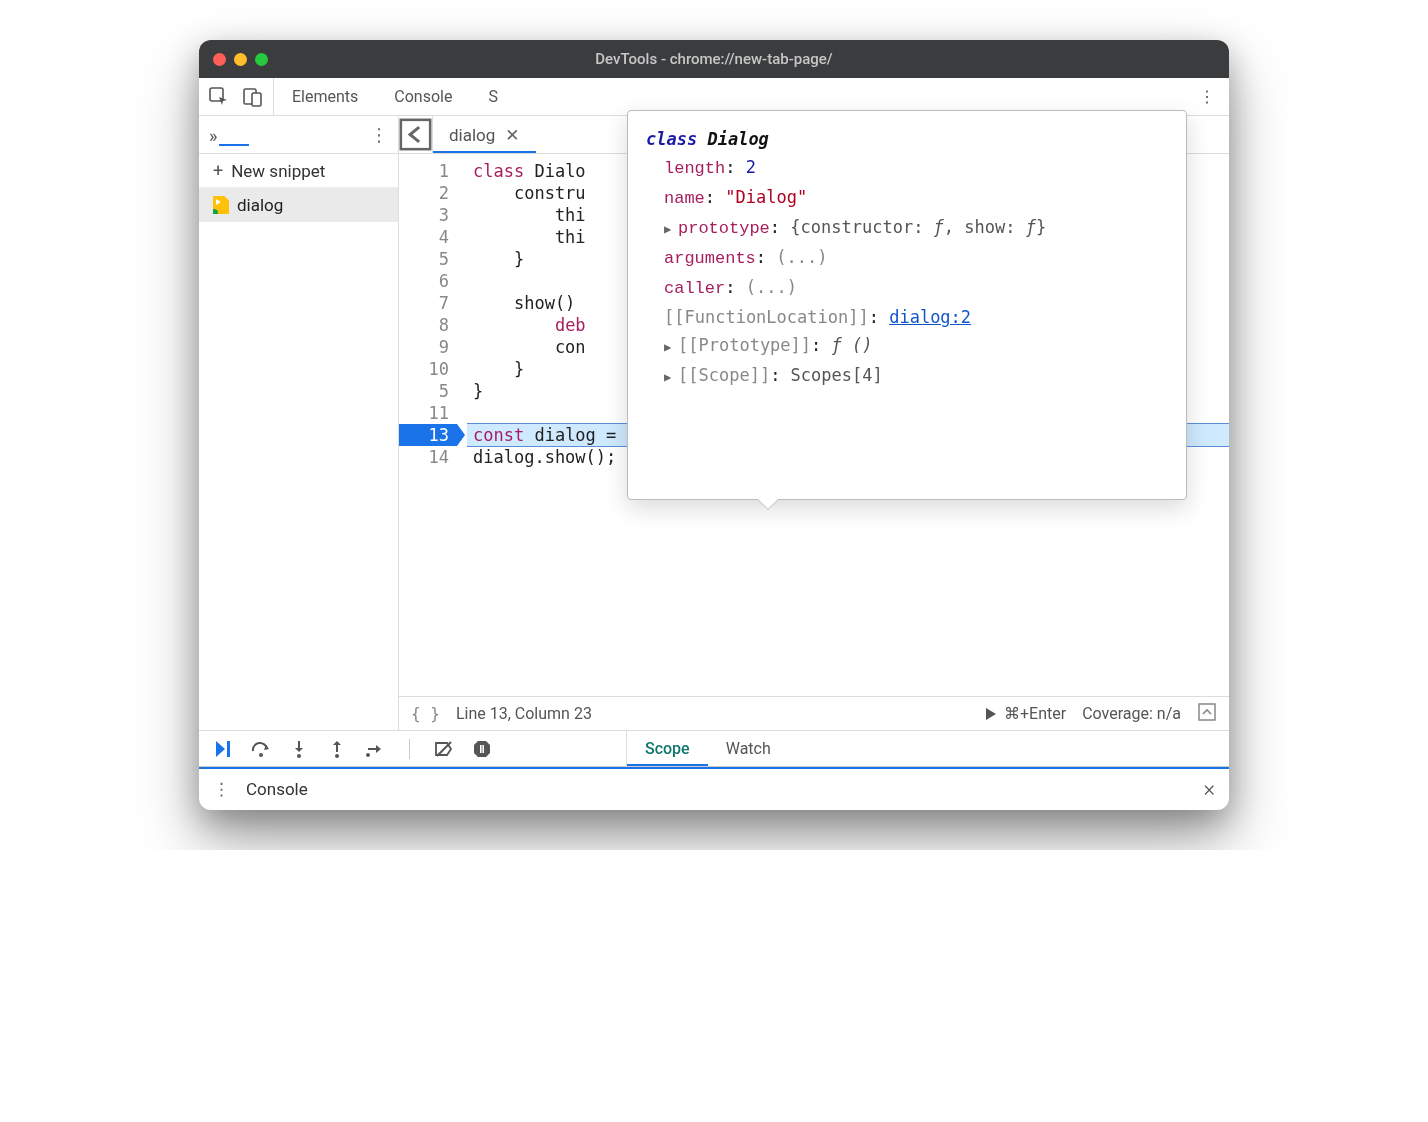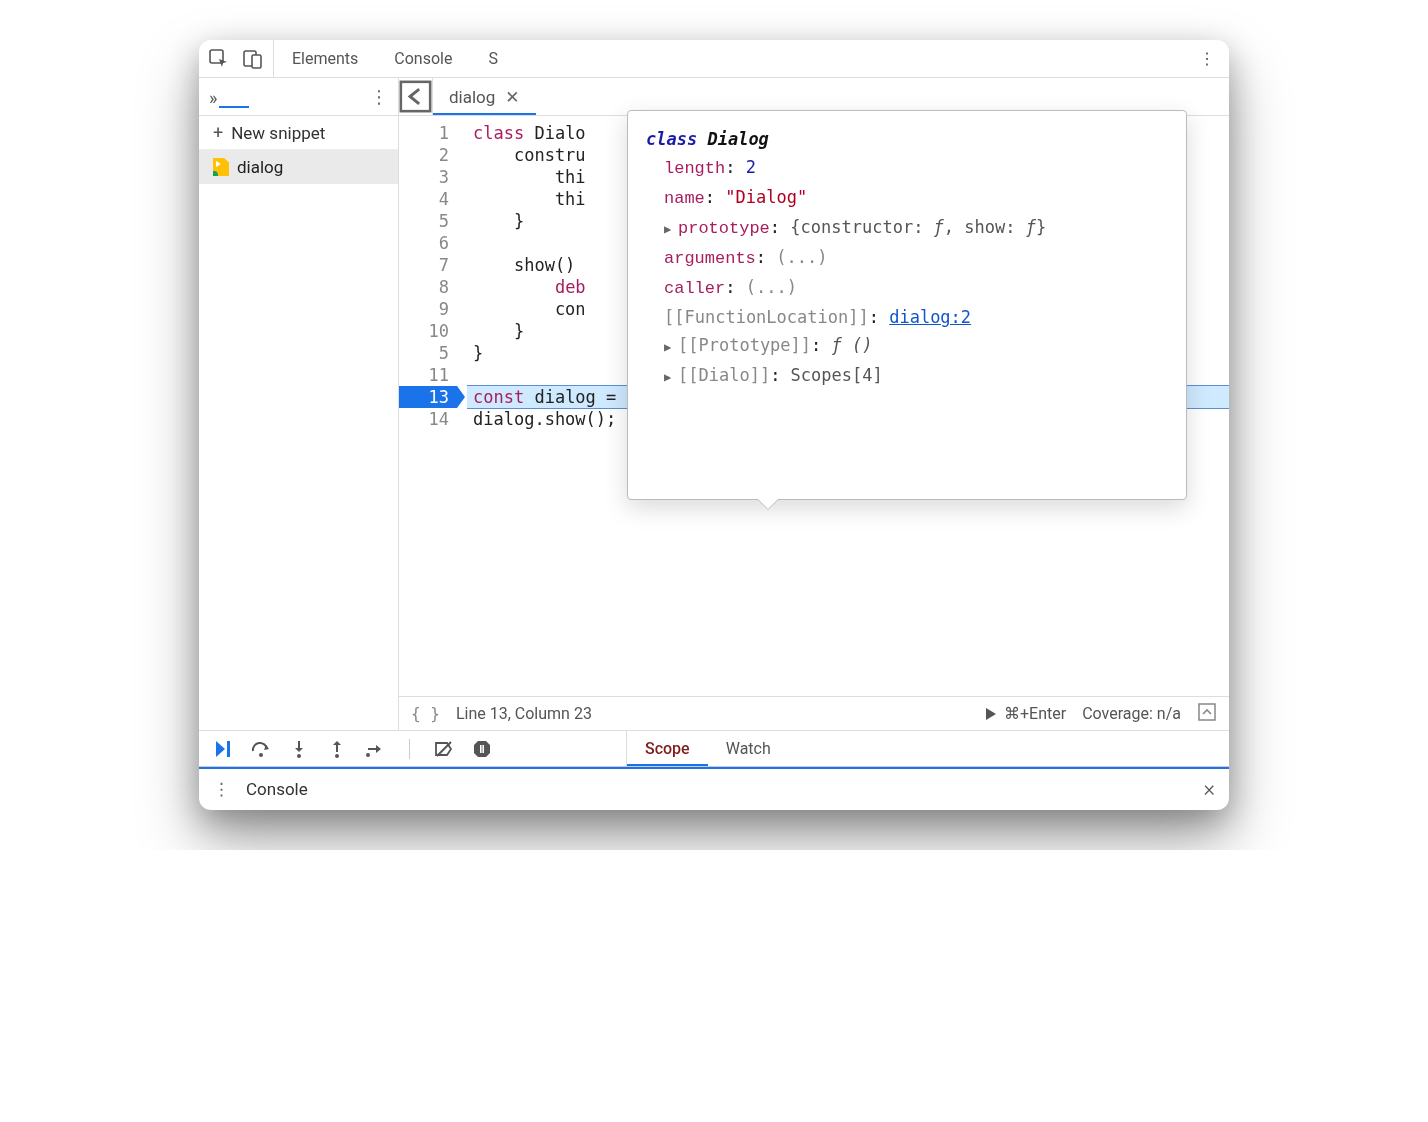--- a/index.html
+++ b/index.html
@@ -169,21 +169,21 @@
 .dbg-icons {
   display: flex; align-items: center; gap: 18px; padding: 0 14px;
   border-right: 1px solid #ddd;
   color: #555;
   width: 428px;
 }
 .dbg-icons .resume { color: #1a73e8; }
 .divider-v { width: 1px; height: 20px; background: #ccc; margin: 0 6px; }
 .scope-tabs { display: flex; align-items: stretch; }
 .scope-tab { display: flex; align-items: center; padding: 0 18px; color: #555; font-size: 16px; }
-.scope-tab.active { color: #7f1d1d; font-weight: 500; box-shadow: inset 0 -2px 0 #1a73e8; }
+.scope-tab.active { color: #0f766e; font-weight: 500; box-shadow: inset 0 -2px 0 #1a73e8; }
 
 
 .drawer {
   height: 44px; border-top: 1px solid #ccc;
   display: flex; align-items: center; padding: 0 14px; gap: 16px;
   flex-shrink: 0; color: #333; font-size: 17px;
   box-shadow: inset 0 2px 0 #1a73e8;
 }
 .drawer .drawer-close { margin-left: auto; color: #555; font-size: 22px; font-weight: 300; }
 
@@ -219,20 +219,28 @@
 .pop .link { color: #1155cc; text-decoration: underline; }
 .pop .obj { color: #555; }
 
 svg { width: 100%; height: 100%; }
 </style>
 </head>
 <body>
 
 <div class="window">
 
+  <div class="titlebar">
+    <div class="traffic">
+      <div class="light red"></div>
+      <div class="light yellow"></div>
+      <div class="light green"></div>
+    </div>
+    <div class="title-text">DevTools - chrome://new-tab-page/</div>
+  </div>
 
   <div class="panels-bar">
     <div class="panels-left">
       <span class="ic">
         <svg viewBox="0 0 20 20">
             <rect x="1" y="1" width="13" height="13" rx="2" fill="none" stroke="currentColor" stroke-width="1.6"></rect>
             <path d="M10 10 L18 13 L14 14 L13 18 Z" fill="currentColor"></path>
           </svg>
       </span>
       <span class="ic">
@@ -397,17 +405,17 @@
       <span class="classname">Dialog</span>
     </div>
     <div style="padding-left:18px">
       <div><span class="prop">length</span><span>: </span><span class="val-num">2</span></div>
       <div><span class="prop">name</span><span>: </span><span class="val-str">"Dialog"</span></div>
       <div><span class="arrow">▶</span><span class="prop">prototype</span><span>: </span><span class="obj">{constructor: <span class="fitalic">ƒ</span>, show: <span class="fitalic">ƒ</span>}</span></div>
       <div><span class="prop">arguments</span><span>: </span><span class="gray">(...)</span></div>
       <div><span class="prop">caller</span><span>: </span><span class="gray">(...)</span></div>
       <div><span class="gray">[[FunctionLocation]]</span><span>: </span><span class="link">dialog:2</span></div>
       <div><span class="arrow">▶</span><span class="gray">[[Prototype]]</span><span>: </span><span class="fitalic obj">ƒ ()</span></div>
-      <div><span class="arrow">▶</span><span class="gray">[[Dialo]]</span><span>: </span><span class="obj">Scopes[4]</span></div>
+      <div><span class="arrow">▶</span><span class="gray">[[Scope]]</span><span>: </span><span class="obj">Scopes[4]</span></div>
     </div>
   </div>
 
 </div>
 
 </body></html>

